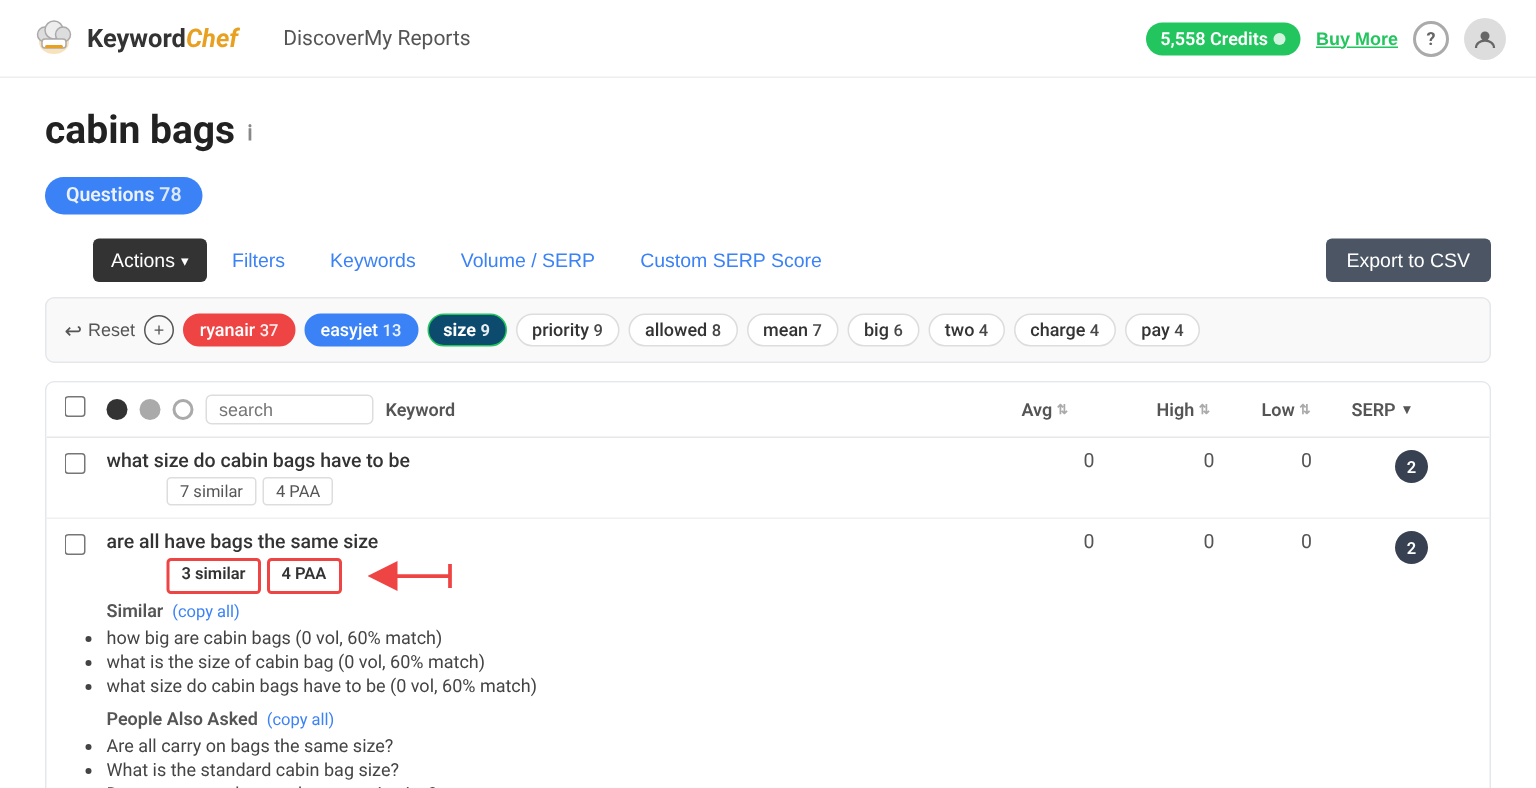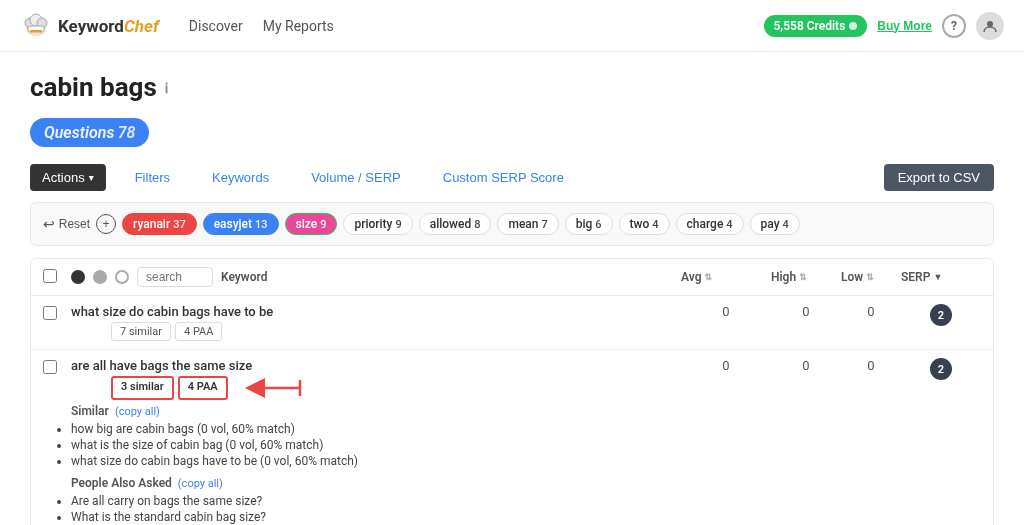--- a/index.html
+++ b/index.html
@@ -2,66 +2,66 @@
 <html><head>
   <meta charset="utf-8">
   <style>
     * { box-sizing: border-box; margin: 0; padding: 0; }
     body { font-family: -apple-system, BlinkMacSystemFont, 'Segoe UI', Roboto, sans-serif; font-size: 13px; background: #fff; color: #333; }
     
     
     .header { display: flex; align-items: center; padding: 10px 20px; border-bottom: 1px solid #eee; height: 52px; }
     .logo-area { display: flex; align-items: center; gap: 6px; margin-right: 30px; }
     .logo-icon { width: 32px; height: 32px; }
-    .nav-links { display: flex; gap: 20px; align-items: center; }
+    .nav-links { display: flex; align-items: center; }
     .nav-link { color: #555; text-decoration: none; font-size: 14px; cursor: pointer; }
     .header-right { margin-left: auto; display: flex; align-items: center; gap: 10px; }
     .credits-badge { background: #22c55e; color: white; padding: 4px 10px; border-radius: 20px; font-size: 12px; font-weight: 600; display: flex; align-items: center; gap: 4px; }
     .credits-dot { width: 8px; height: 8px; background: white; border-radius: 50%; opacity: 0.8; }
     .buy-more-btn { background: transparent; border: none; color: #22c55e; font-weight: 600; font-size: 12px; cursor: pointer; text-decoration: underline; }
     .help-icon { width: 24px; height: 24px; border: 2px solid #aaa; border-radius: 50%; display: flex; align-items: center; justify-content: center; font-size: 12px; color: #666; cursor: pointer; font-weight: 700; }
     .user-icon { width: 28px; height: 28px; border-radius: 50%; background: #ddd; display: flex; align-items: center; justify-content: center; font-size: 14px; cursor: pointer; }
 
     
     .page { padding: 20px 30px; }
     .page-title { font-size: 26px; font-weight: 700; color: #222; display: flex; align-items: center; gap: 8px; margin-bottom: 16px; }
     .page-title-info { font-size: 14px; color: #888; cursor: pointer; }
 
     
     .questions-badge { background: #3b82f6; color: white; padding: 5px 14px; border-radius: 20px; font-size: 13px; font-weight: 600; display: inline-block; margin-bottom: 16px; }
-    .questions-badge span { font-size: 16px; opacity: 0.9; font-style: italic; }
-
-    
-    .toolbar { display: flex; align-items: center; gap: 16px; margin-bottom: 10px; flex-wrap: wrap; }
+    .questions-badge span { font-size: 13px; opacity: 0.9; }
+
+    
+    .toolbar { display: flex; gap: 4px; margin-bottom: 10px; flex-wrap: wrap; margin-left: 32px; }
     .actions-btn { background: #333; color: white; border: none; padding: 6px 12px; border-radius: 4px; font-size: 13px; cursor: pointer; display: flex; align-items: center; gap: 4px; }
     .actions-btn::after { content: '▾'; font-size: 10px; }
     .toolbar-btn { background: transparent; border: 1px solid transparent; padding: 6px 12px; border-radius: 4px; font-size: 13px; cursor: pointer; color: #3b82f6; }
     .export-btn { margin-left: auto; background: #4b5563; color: white; border: none; padding: 6px 14px; border-radius: 4px; font-size: 13px; cursor: pointer; }
 
     
     .filter-row { display: flex; align-items: center; gap: 6px; padding: 10px 12px; background: #f9f9f9; border: 1px solid #e5e7eb; border-radius: 6px; margin-bottom: 12px; flex-wrap: wrap; }
     .reset-btn { display: flex; align-items: center; gap: 4px; background: transparent; border: none; color: #555; font-size: 12px; cursor: pointer; }
     .add-filter-btn { width: 20px; height: 20px; border-radius: 50%; background: transparent; border: 1.5px solid #555; display: flex; align-items: center; justify-content: center; font-size: 12px; cursor: pointer; color: #555; }
     .filter-tag { padding: 3px 10px; border-radius: 12px; font-size: 12px; font-weight: 500; cursor: pointer; border: 1px solid #ddd; background: white; }
     .filter-tag.active { background: #ef4444; color: white; border-color: #ef4444; text-align: right; }
     .filter-tag.blue { background: #3b82f6; color: white; border-color: #3b82f6; }
-    .filter-tag.green { background: #ec4899; color: white; border-color: #22c55e; }
+    .filter-tag.green { background: #0c4a6e; color: white; border-color: #22c55e; font-weight: bold; }
     .filter-tag-num { font-size: 11px; opacity: 0.9; }
 
     
     .table-wrap { border: 1px solid #e5e7eb; border-radius: 6px; overflow: hidden; }
     .table-header { display: grid; grid-template-columns: 28px 1fr 90px 70px 60px 80px; align-items: center; padding: 8px 12px; border-bottom: 1px solid #e5e7eb; background: #fff; }
     .th { font-size: 12px; font-weight: 600; color: #555; display: flex; align-items: center; gap: 3px; }
     .th-sort { font-size: 9px; color: #aaa; }
     .sort-down { color: #555; }
     .keyword-col-header { display: flex; align-items: center; gap: 8px; }
     .circle-black { width: 14px; height: 14px; background: #333; border-radius: 50%; }
     .circle-gray { width: 14px; height: 14px; background: #aaa; border-radius: 50%; }
     .circle-empty { width: 14px; height: 14px; border: 2px solid #aaa; border-radius: 50%; }
-    .search-input { border: 1px solid #ddd; border-radius: 4px; padding: 2px 8px; font-size: 12px; color: #aaa; outline: none; width: 76px; }
+    .search-input { border: 1px solid #ddd; border-radius: 4px; padding: 2px 8px; font-size: 12px; color: #aaa; outline: none; width: 112px; }
 
     
     .table-row { display: grid; grid-template-columns: 28px 1fr 90px 70px 60px 80px; align-items: start; padding: 8px 12px; border-bottom: 1px solid #f0f0f0; }
     .table-row:last-child { border-bottom: none; }
     .row-check { display: flex; align-items: flex-start; padding-top: 2px; }
     .row-keyword { font-size: 13px; color: #333; }
     .keyword-text { font-weight: 500; }
     .similar-paa-badges { display: flex; gap: 4px; margin-top: 3px; flex-wrap: wrap; padding-left: 40px; }
     .badge { padding: 2px 8px; border-radius: 3px; font-size: 11px; border: 1px solid #ddd; color: #555; background: white; cursor: pointer; }
     .badge.highlighted { border: 2px solid #ef4444; color: #333; font-weight: 600; }

